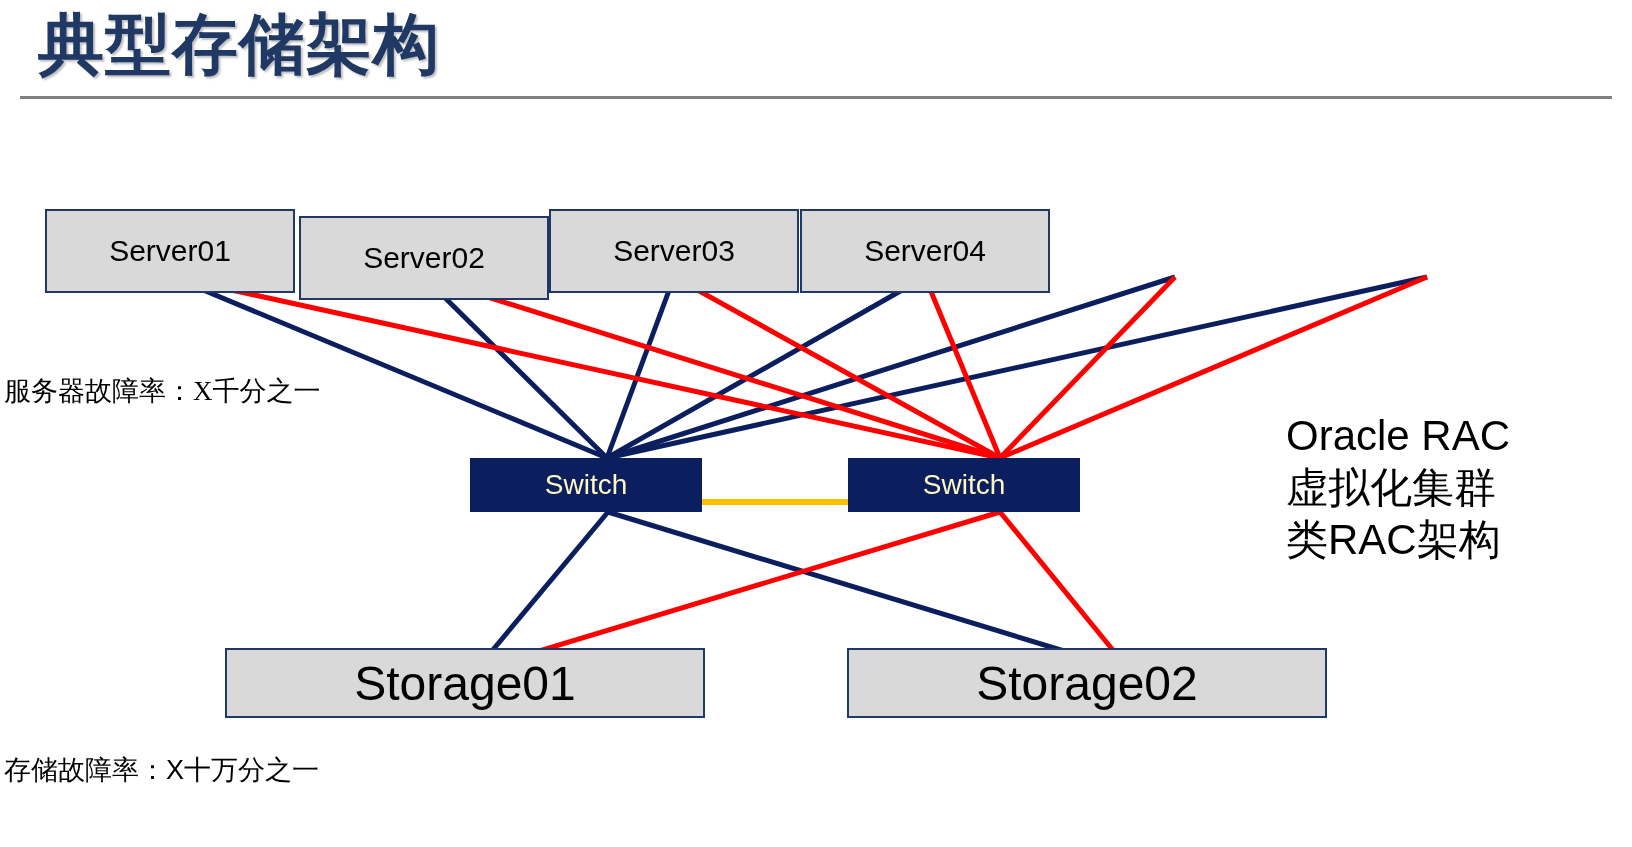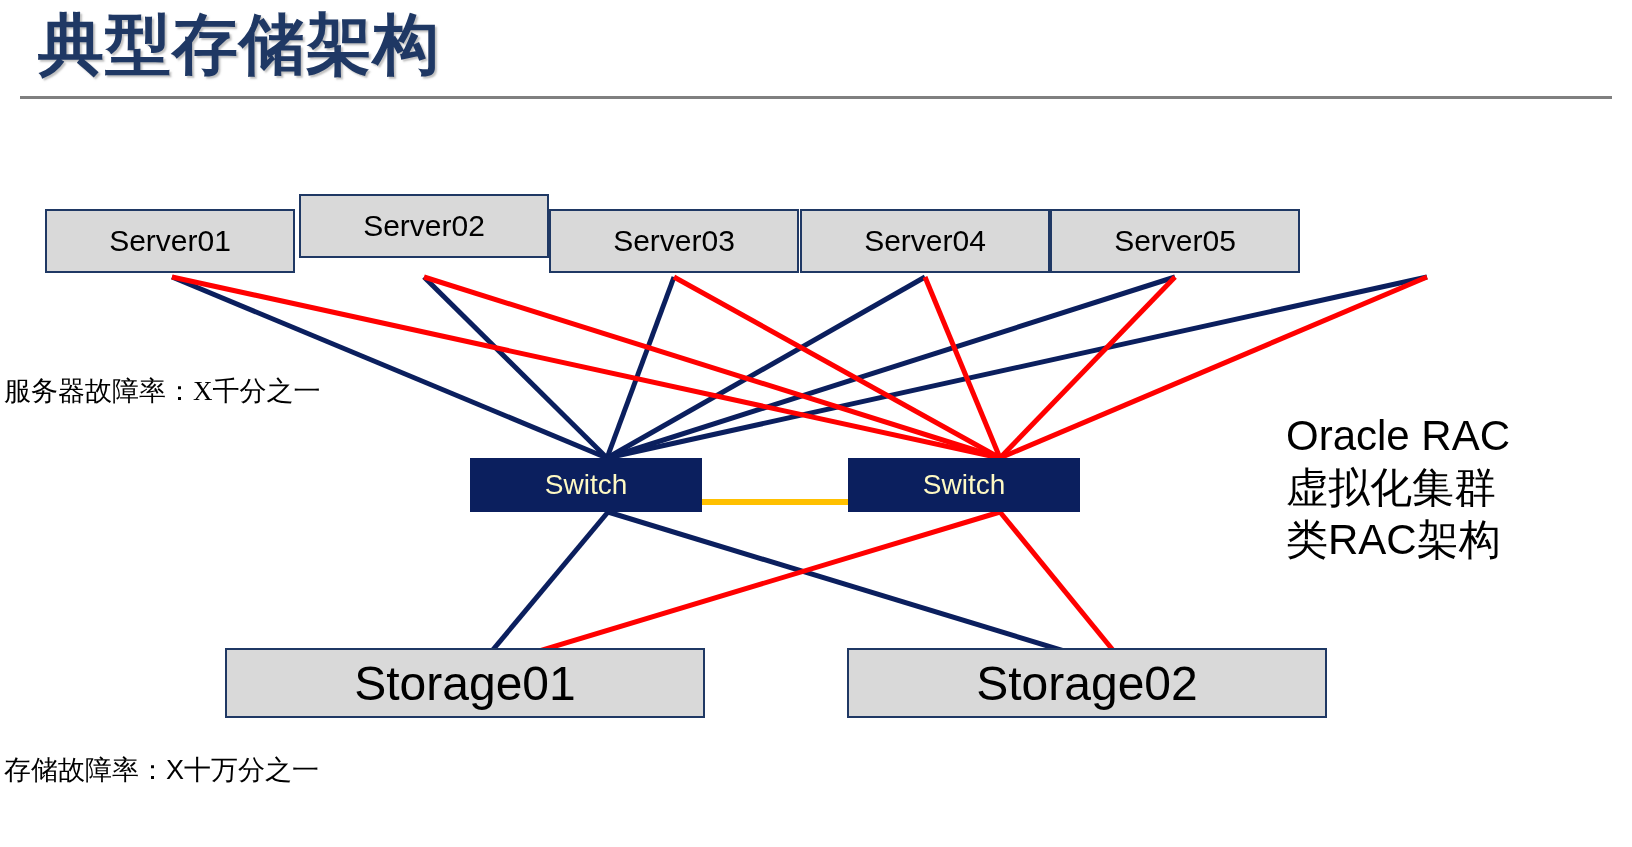--- a/index.html
+++ b/index.html
@@ -56,21 +56,21 @@
     display: flex;
     align-items: center;
     justify-content: center;
     text-align: center;
   }
   .node.server {
     background: #D9D9D9;
     border: 2px solid #1F3864;
     font-size: 30px;
     color: #000000;
-    height: 64px;
+    height: 84px;
   }
   .node.storage {
     background: #D9D9D9;
     border: 2px solid #1F3864;
     font-size: 48px;
     color: #000000;
     height: 70px;
   }
   .node.switch {
     background: #0B1F5E;
@@ -135,31 +135,28 @@
 
     <g stroke="#FF0000" stroke-width="5" fill="none">
       <line x1="1000" y1="512" x2="476" y2="670"></line>
       <line x1="1000" y1="512" x2="1130" y2="671"></line>
     </g>
   </svg>
 
   <div class="node server" style="left:45px;  top:209px; width:250px;">
     <span>Server01</span>
   </div>
-  <div class="node server" style="left:299px; top:194px; width:250px;">
+  <div class="node server" style="left:299px; top:216px; width:250px;">
     <span>Server02</span>
   </div>
   <div class="node server" style="left:549px; top:209px; width:250px;">
     <span>Server03</span>
   </div>
   <div class="node server" style="left:800px; top:209px; width:250px;">
     <span>Server04</span>
-  </div>
-  <div class="node server" style="left:1050px;top:209px; width:250px;">
-    <span>Server05</span>
   </div>
 
   <div class="node switch" style="left:470px; top:458px; width:232px;">
     <span>Switch</span>
   </div>
   <div class="node switch" style="left:848px; top:458px; width:232px;">
     <span>Switch</span>
   </div>
 
   <div class="node storage" style="left:225px; top:648px; width:480px;">

